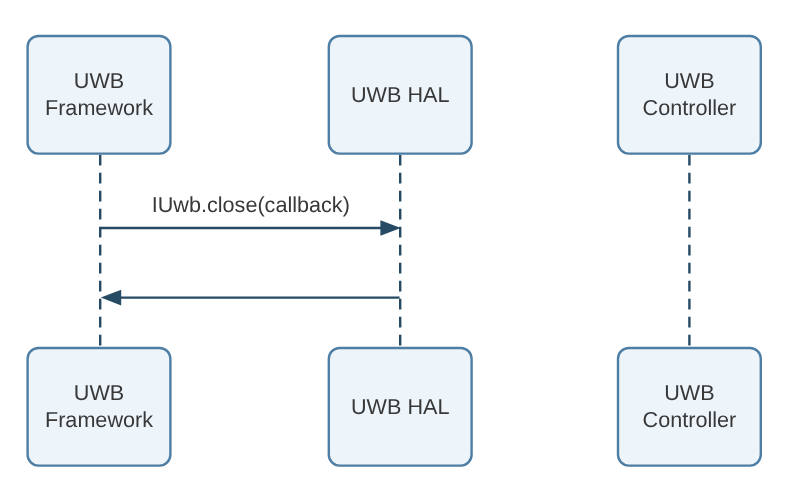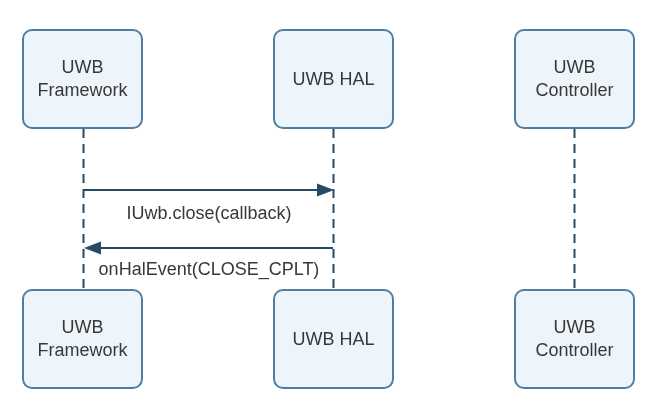--- a/index.html
+++ b/index.html
@@ -58,21 +58,20 @@
   .pos-controller { left: 514px; }
   .msg-label {
     position: absolute;
     left: 84px;
     width: 250px;
     text-align: center;
     font-size: 18px;
     line-height: 21px;
     white-space: nowrap;
     color: var(--text, #383838);
-    margin-top: 42px;
   }
   .msg-label-1 { top: 161px; }
   .msg-label-2 { top: 217px; }
 </style>
 </head>
 <body>
 
 <div class="canvas">
 
   <svg class="wires" width="661" height="416" viewBox="0 0 661 416">
@@ -116,15 +115,14 @@
     <span></span>
   </div>
 
   <div class="actor-box row-bottom pos-controller">
     <span>UWB</span>
     <span>Controller</span>
   </div>
 
   <div class="msg-label msg-label-1">IUwb.close(callback)</div>
 
-  <div class="msg-label msg-label-2">onHalEvent(CLOSE_CPLT)</div>
 
 </div>
 
 </body></html>

